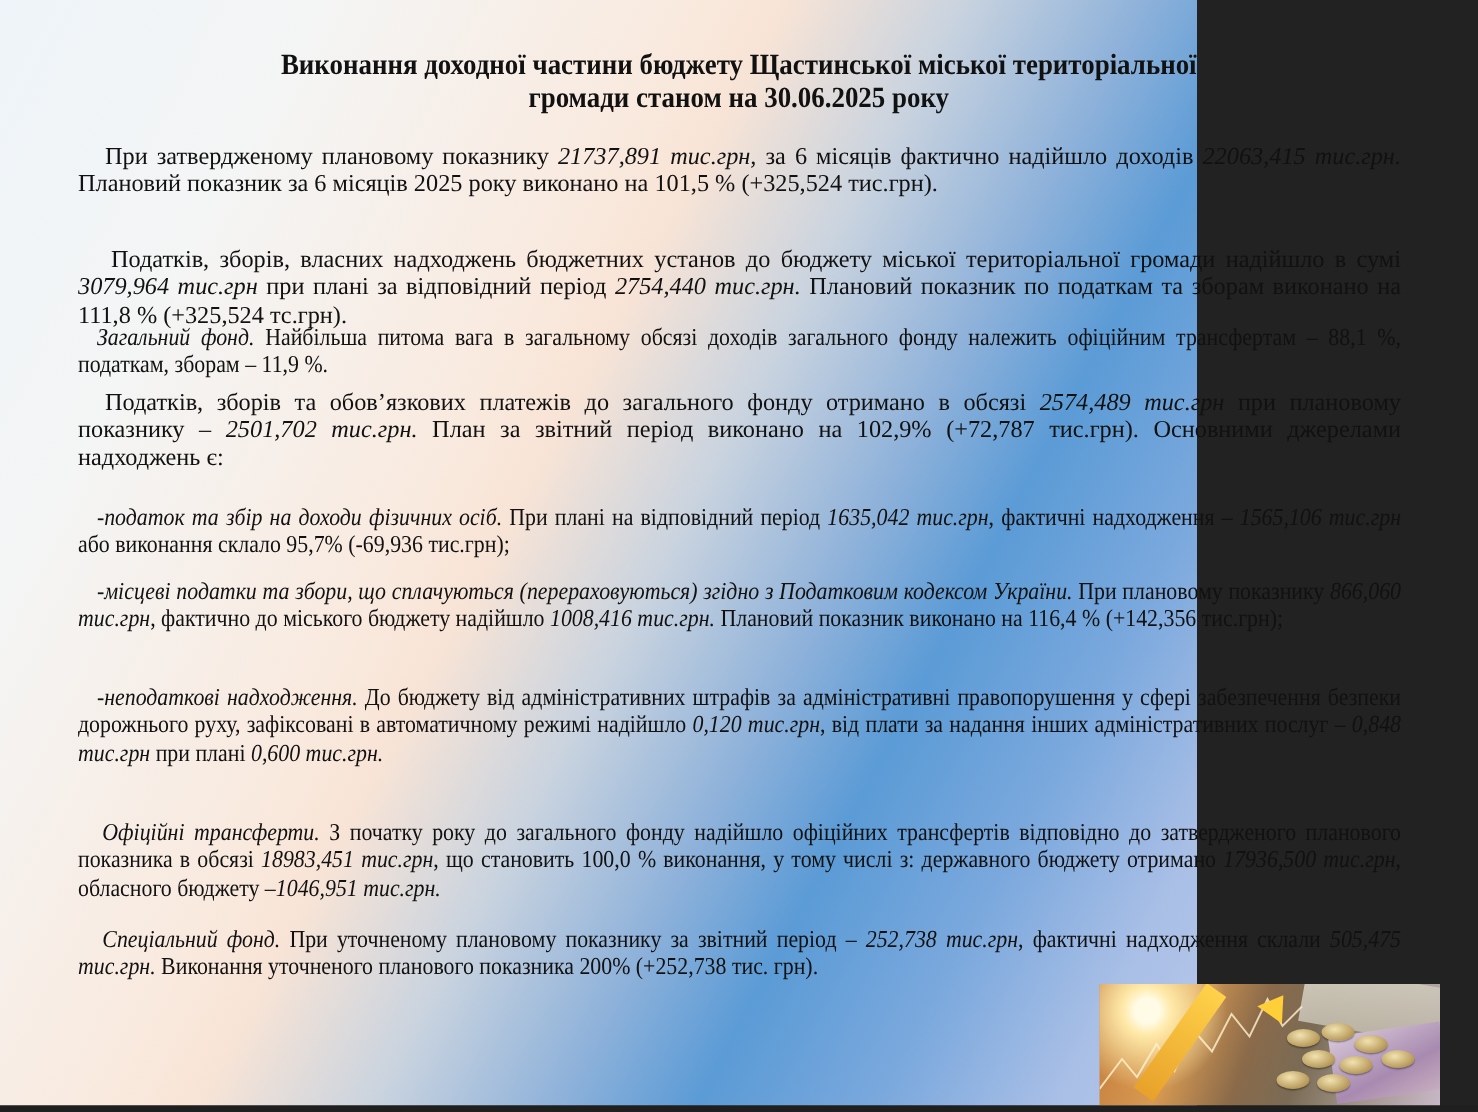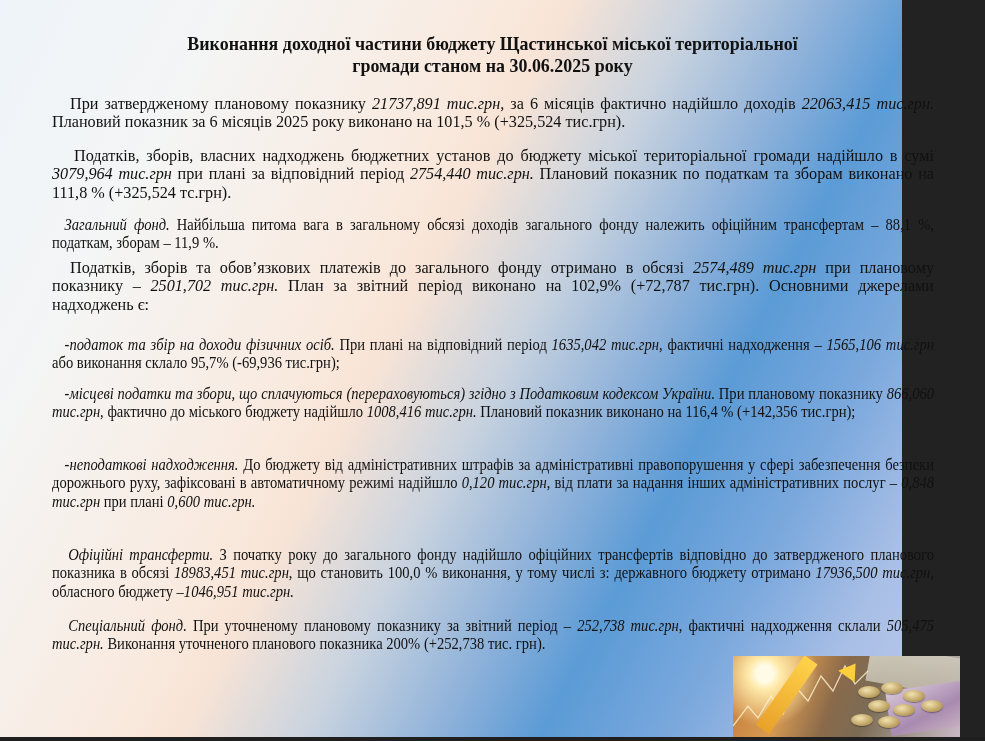--- a/index.html
+++ b/index.html
@@ -3,21 +3,21 @@
 <meta charset="utf-8">
 <style>
   html, body { margin: 0; padding: 0; }
   body {
     width: 985px; height: 741px; overflow: hidden; position: relative;
     background: #222;
     font-family: "Liberation Serif", "DejaVu Serif", serif;
     color: #111;
   }
   .slide {
-    position: absolute; left: 0; top: 0; width: 902px; height: 737px;
+    position: absolute; left: 0; top: 0; width: 798px; height: 737px;
     background: linear-gradient(118deg,
       #eef4f9 0%, #f4f5f5 18%, #f9eadf 38%, #f8e4d6 44%,
       #c9d3df 54%, #8fb2da 64%, #5b9bd6 72%, #7aa8dd 82%, #a9bfe6 92%, #b7c6ea 100%);
   }
   .bottom-strip {
     position: absolute; left: 0; top: 737px; width: 985px; height: 4px; background: #1f1f1f;
   }
   .title {
     position: absolute; left: 60px; top: 33px; width: 865px;
     text-align: center; font-weight: bold; font-size: 19.5px; line-height: 22px;
@@ -73,21 +73,21 @@
 
   <div class="title">
     <div>Виконання доходної частини бюджету Щастинської міської територіальної</div>
     <div>громади станом на 30.06.2025 року</div>
   </div>
 
   <div class="para" style="top:95px;">
     <span class="ind"></span><span>При затвердженому плановому показнику </span><i>21737,891 тис.грн,</i><span> за 6 місяців фактично надійшло доходів </span><i>22063,415 тис.грн.</i><span> Плановий показник за 6 місяців 2025 року виконано на 101,5 % (+325,524 тис.грн).</span>
   </div>
 
-  <div class="para" style="top:147px;">
+  <div class="para" style="top:164px;">
     <span class="ind" style="width:22px"></span><span>Податків, зборів, власних надходжень бюджетних установ до бюджету міської територіальної громади надійшло в сумі </span><i>3079,964 тис.грн</i><span> при плані за відповідний період </span><i>2754,440 тис.грн.</i><span> Плановий показник по податкам та зборам виконано на 111,8 % (+325,524 тс.грн).</span>
   </div>
 
   <div class="para narrow" style="top:216px;">
     <span class="ind" style="width:14px"></span><i>Загальний фонд.</i><span>  Найбільша питома вага в загальному обсязі доходів загального фонду належить офіційним трансфертам – 88,1 %, податкам, зборам – 11,9 %.</span>
   </div>
 
   <div class="para" style="top:259px;">
     <span class="ind"></span><span>Податків, зборів та обов’язкових платежів до загального фонду отримано в обсязі </span><i>2574,489 тис.грн</i><span> при плановому показнику – </span><i>2501,702 тис.грн.</i><span> План за звітний період виконано на 102,9% (+72,787 тис.грн). Основними джерелами надходжень є:</span>
   </div>

